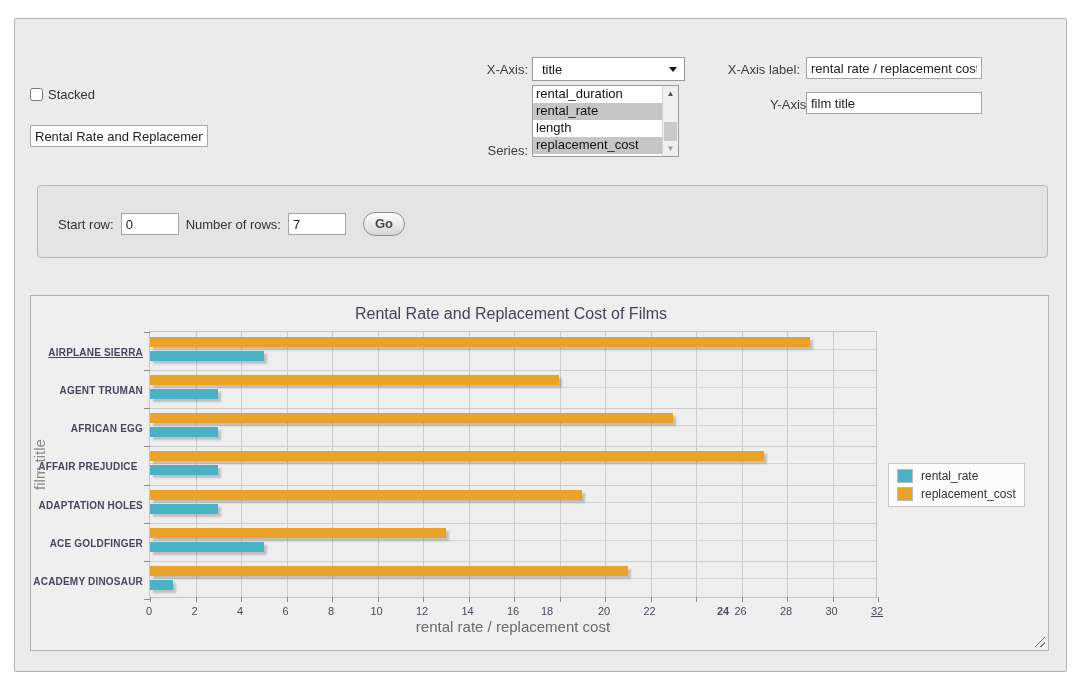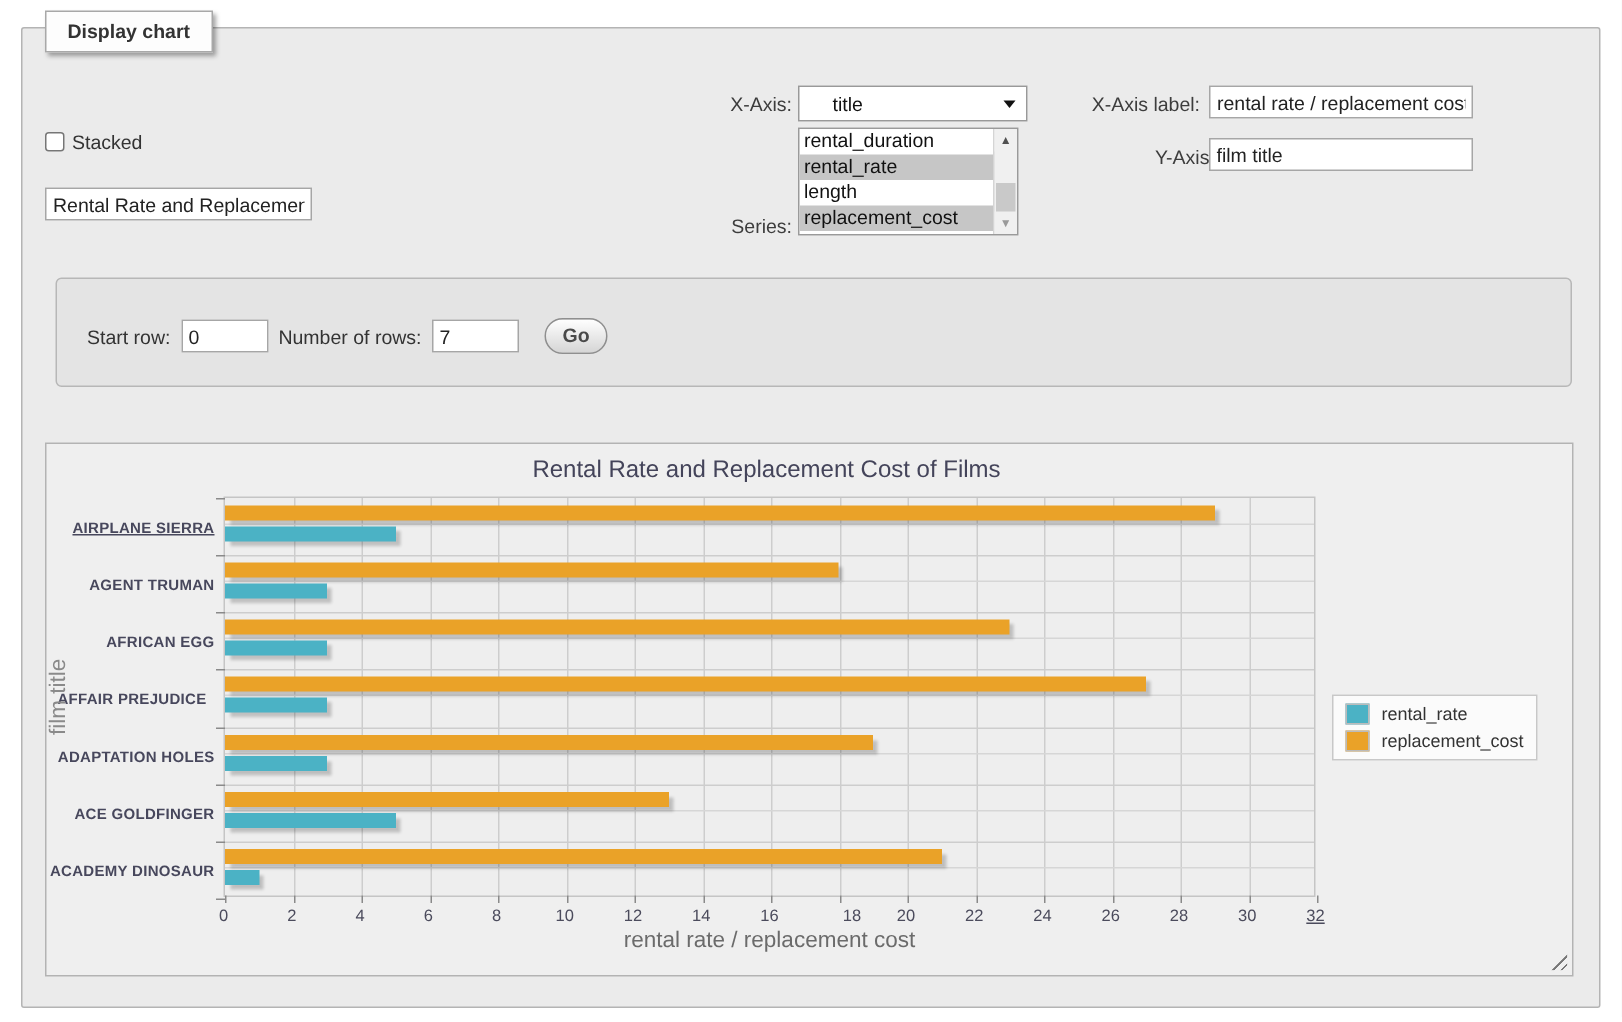--- a/index.html
+++ b/index.html
@@ -20,21 +20,21 @@
   .radio-row label { display:flex; align-items:center; gap:4px; margin-right:8px; }
   .check-row { left:30px; top:87px; display:flex; align-items:center; gap:5px; }
   input[type=radio], input[type=checkbox] { width:13px; height:13px; accent-color:#444; }
   .txt-input { border:1px solid #a6a6a6; background:#fff; font-family:"Liberation Sans",sans-serif;
     font-size:13px; color:#222; padding:2px 4px; height:22px; }
   .title-input { position:absolute; left:30px; top:125px; width:178px; }
   .fld-label { position:absolute; text-align:right; font-size:13px; color:#3d3d3d; }
 
   .select-box { position:absolute; left:532px; top:57px; width:153px; height:24px; background:#fff;
     border:1px solid #999; display:flex; align-items:center; justify-content:space-between;
-    padding:0 7px 0 22px; font-size:13px; color:#111; cursor:default; }
+    padding:0 7px 0 9px; font-size:13px; color:#111; cursor:default; }
   .select-arrow { width:0; height:0; border-left:4px solid transparent; border-right:4px solid transparent;
     border-top:5px solid #111; }
 
   .listbox { position:absolute; left:532px; top:85px; width:147px; height:72px; background:#fff;
     border:1px solid #9a9a9a; display:flex; }
   .lb-items { flex:1; overflow:hidden; }
   .lb-item { height:17px; line-height:16px; font-size:13px; color:#111; padding:0 3px; white-space:nowrap; }
   .lb-item.sel { background:#c6c6c6; }
   .lb-scroll { width:16px; background:#f0f0f0; border-left:1px solid #d5d5d5; position:relative; }
   .lb-btn { position:absolute; left:0; width:15px; height:15px; background:#f0f0f0;
@@ -80,21 +80,20 @@
   .legend-text { font-size:12px; color:#333; white-space:nowrap; }
   .resize-grip { position:absolute; right:3px; bottom:3px; width:11px; height:11px;
     background:repeating-linear-gradient(135deg,#777 0 1px,transparent 1px 4px);
     clip-path:polygon(100% 0,100% 100%,0 100%); cursor:se-resize; }
 </style>
 </head>
 <body>
 
 <div class="page">
   <div class="fieldset-box"></div>
-  <div class="legend-box">Display chart</div>
 
 
   <label class="ctl check-row">
     <input type="checkbox" style="">
     <span>Stacked</span>
   </label>
 
   <input class="txt-input title-input" value="Rental Rate and Replacement Cost of Films" style="">
 
   <div class="fld-label" style="left:460px; top:62px; width:68px;">X-Axis:</div>
@@ -216,24 +215,24 @@
     <div id="xtick-labels">
         <div class="xtick" style="left: 118px; top: 309px;">0</div>
         <div class="xtick" style="left: 163.5px; top: 309px;">2</div>
         <div class="xtick" style="left: 209px; top: 309px;">4</div>
         <div class="xtick" style="left: 254.5px; top: 309px;">6</div>
         <div class="xtick" style="left: 300px; top: 309px;">8</div>
         <div class="xtick" style="left: 345.5px; top: 309px;">10</div>
         <div class="xtick" style="left: 391px; top: 309px;">12</div>
         <div class="xtick" style="left: 436.5px; top: 309px;">14</div>
         <div class="xtick" style="left: 482px; top: 309px;">16</div>
-        <div class="xtick" style="left: 537px; top: 309px;">18</div>
+        <div class="xtick" style="left: 516px; top: 309px;">18</div>
         <div class="xtick" style="left: 573px; top: 309px;">20</div>
         <div class="xtick" style="left: 618.5px; top: 309px;">22</div>
-        <div class="xtick" style="left: 664px; top: 309px;">24</div>
+        <div class="xtick" style="left: 692px; top: 309px; font-weight: bold;">24</div>
         <div class="xtick" style="left: 709.5px; top: 309px;">26</div>
         <div class="xtick" style="left: 755px; top: 309px;">28</div>
         <div class="xtick" style="left: 800.5px; top: 309px;">30</div>
         <div class="xtick" style="left: 846px; top: 309px; text-decoration: underline;">32</div>
       </div>
     <div class="xaxis-name">rental rate / replacement cost</div>
     <div class="yaxis-name">film title</div>
     <div class="chart-legend" id="chart-legend">
         <div class="legend-row">
           <div class="legend-swatch" style="background: rgb(75, 178, 197);"></div>

